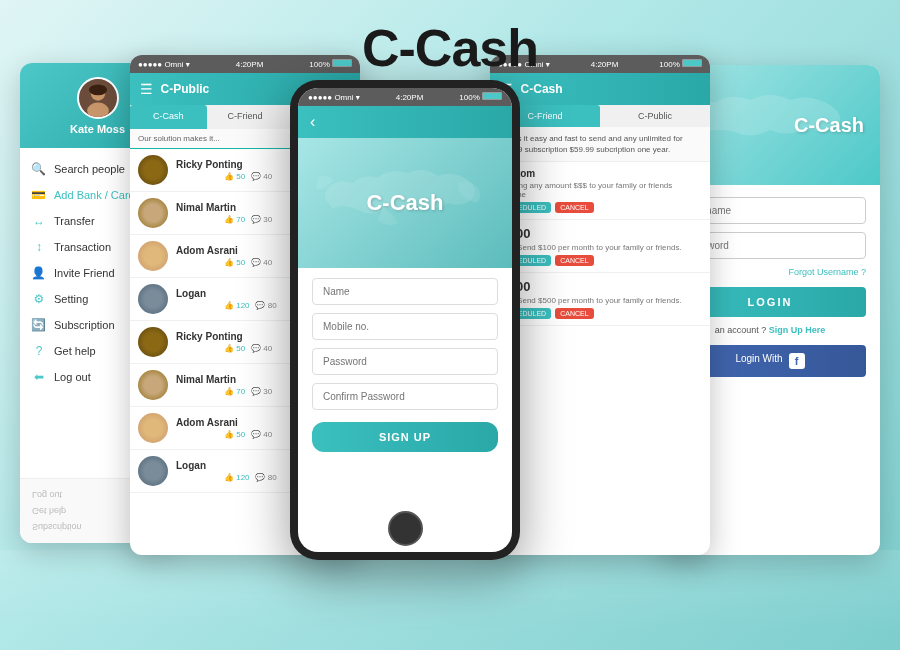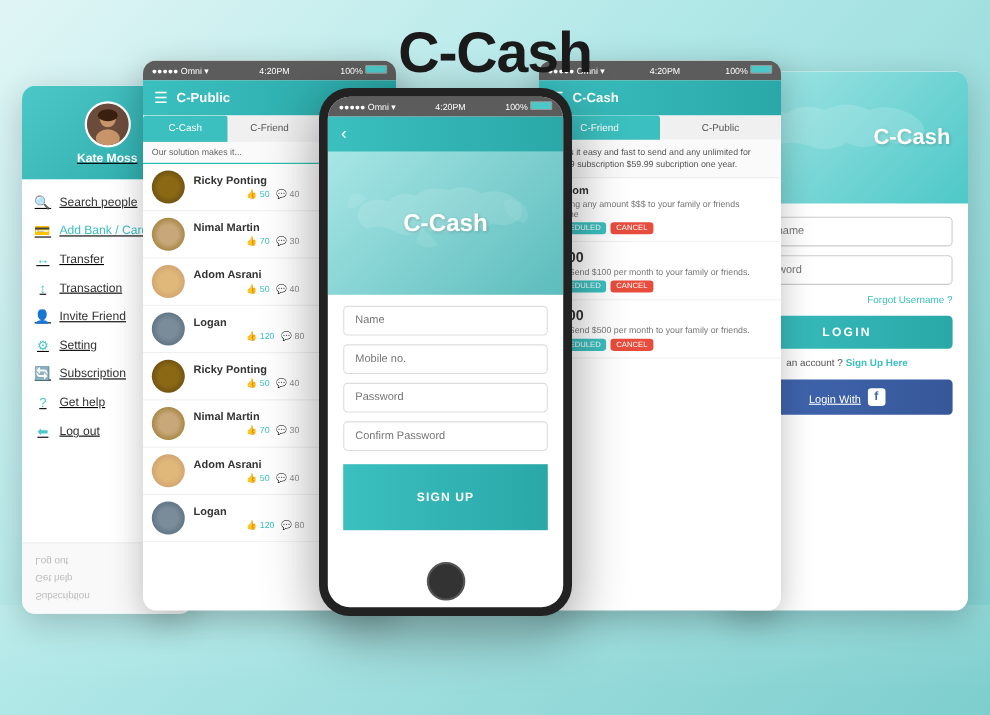--- a/index.html
+++ b/index.html
@@ -21,30 +21,29 @@
       font-size: 52px;
       font-weight: 900;
       color: #1a1a1a;
       letter-spacing: -1px;
       z-index: 100;
     }
 
     
     .screen-left {
       position: absolute;
-      top: 78px;
+      top: 63px;
       left: 20px;
       width: 155px;
       height: 480px;
       background: #fff;
       border-radius: 12px;
       overflow: hidden;
       box-shadow: 0 8px 30px rgba(0,0,0,0.2);
       z-index: 20;
-      text-decoration: underline;
     }
     .sl-header {
       background: linear-gradient(135deg, #4dc8c8, #2aa8a8);
       height: 85px;
       display: flex;
       flex-direction: column;
       align-items: center;
       justify-content: center;
       gap: 4px;
     }
@@ -258,22 +257,22 @@
       padding: 7px 10px;
       font-size: 10px;
       color: #999;
       width: 100%;
       outline: none;
     }
     .phone-signup-btn {
       background: linear-gradient(90deg, #3bbfbf, #2aa8a8);
       color: #fff;
       border: none;
-      border-radius: 0;
-      padding: 24px;
+      border-radius: 12px;
+      padding: 9px;
       font-size: 11px;
       font-weight: bold;
       letter-spacing: 1px;
       cursor: pointer;
       margin-top: 4px;
     }
     .phone-home-bar {
       display: flex;
       justify-content: center;
       padding: 6px;
@@ -439,24 +438,23 @@
     .sr-fb-btn {
       background: linear-gradient(90deg, #4267B2, #365899);
       color: #fff;
       border: none;
       border-radius: 4px;
       padding: 8px;
       font-size: 10px;
       cursor: pointer;
       width: 100%;
       display: flex;
-      align-items: flex-end;
+      align-items: flex-start;
       justify-content: center;
       gap: 6px;
-      text-decoration: underline;
     }
     .fb-icon {
       background: #fff;
       color: #4267B2;
       width: 16px;
       height: 16px;
       border-radius: 3px;
       display: flex;
       align-items: center;
       justify-content: center;

